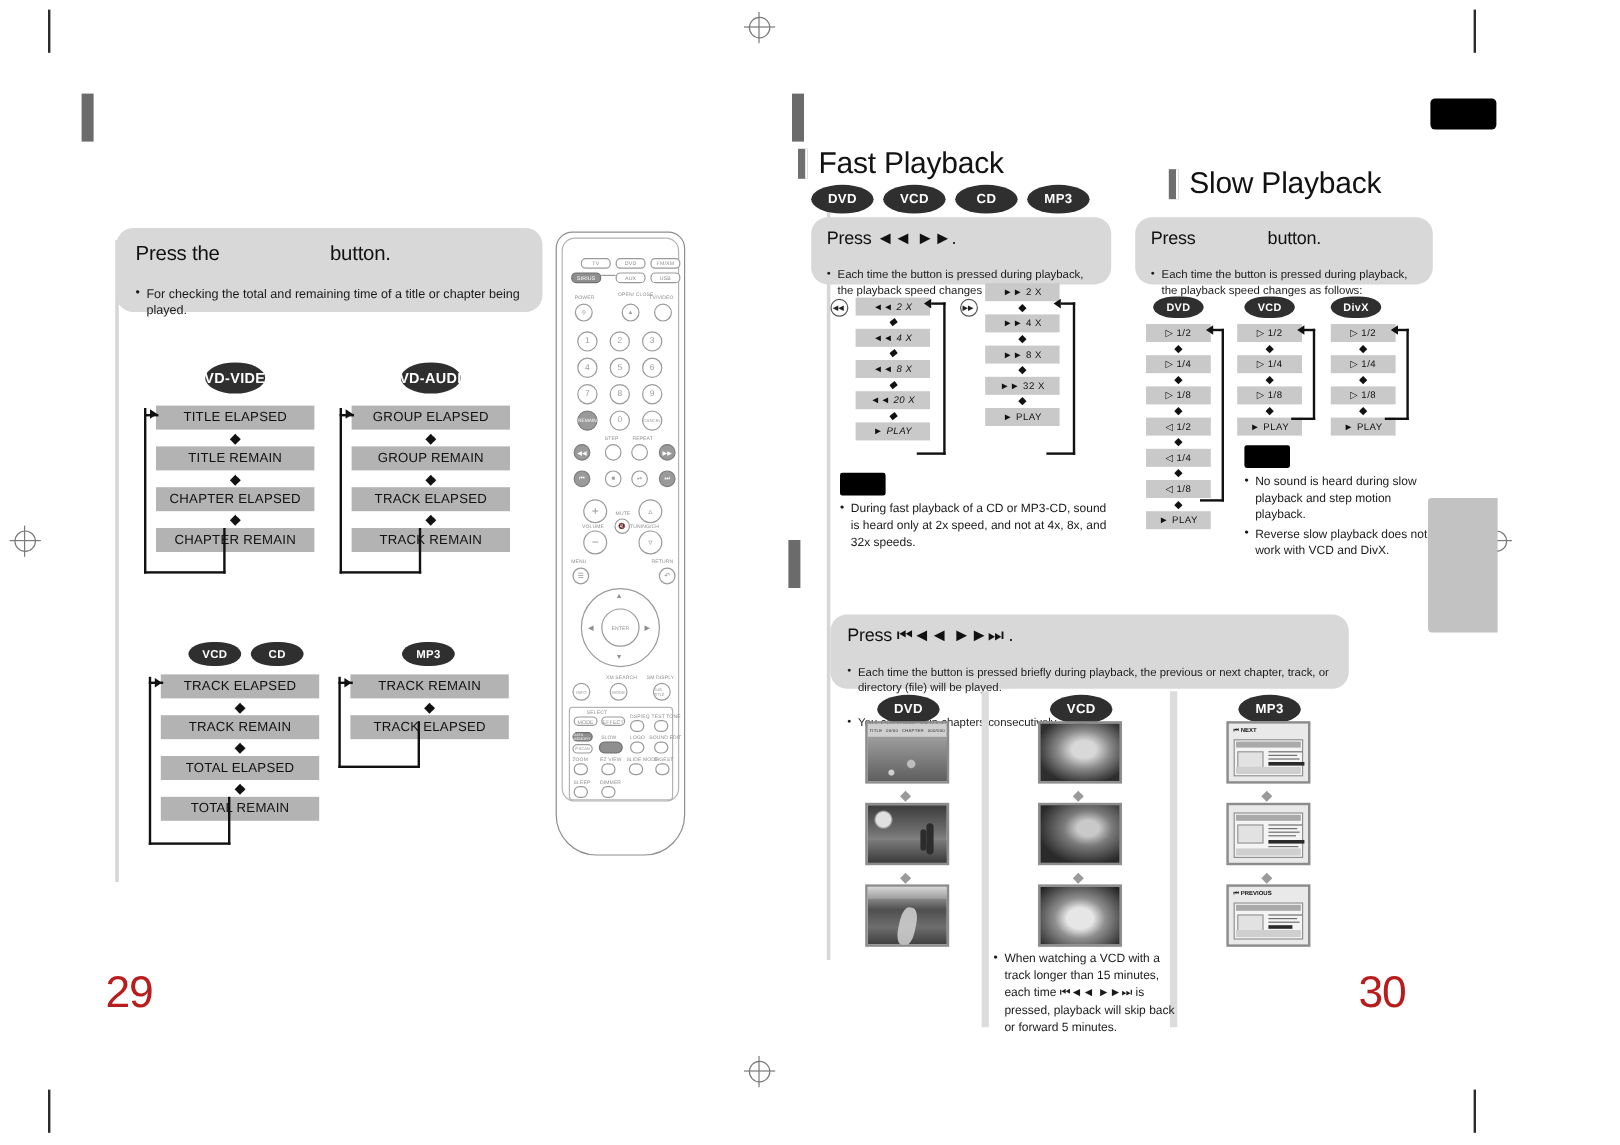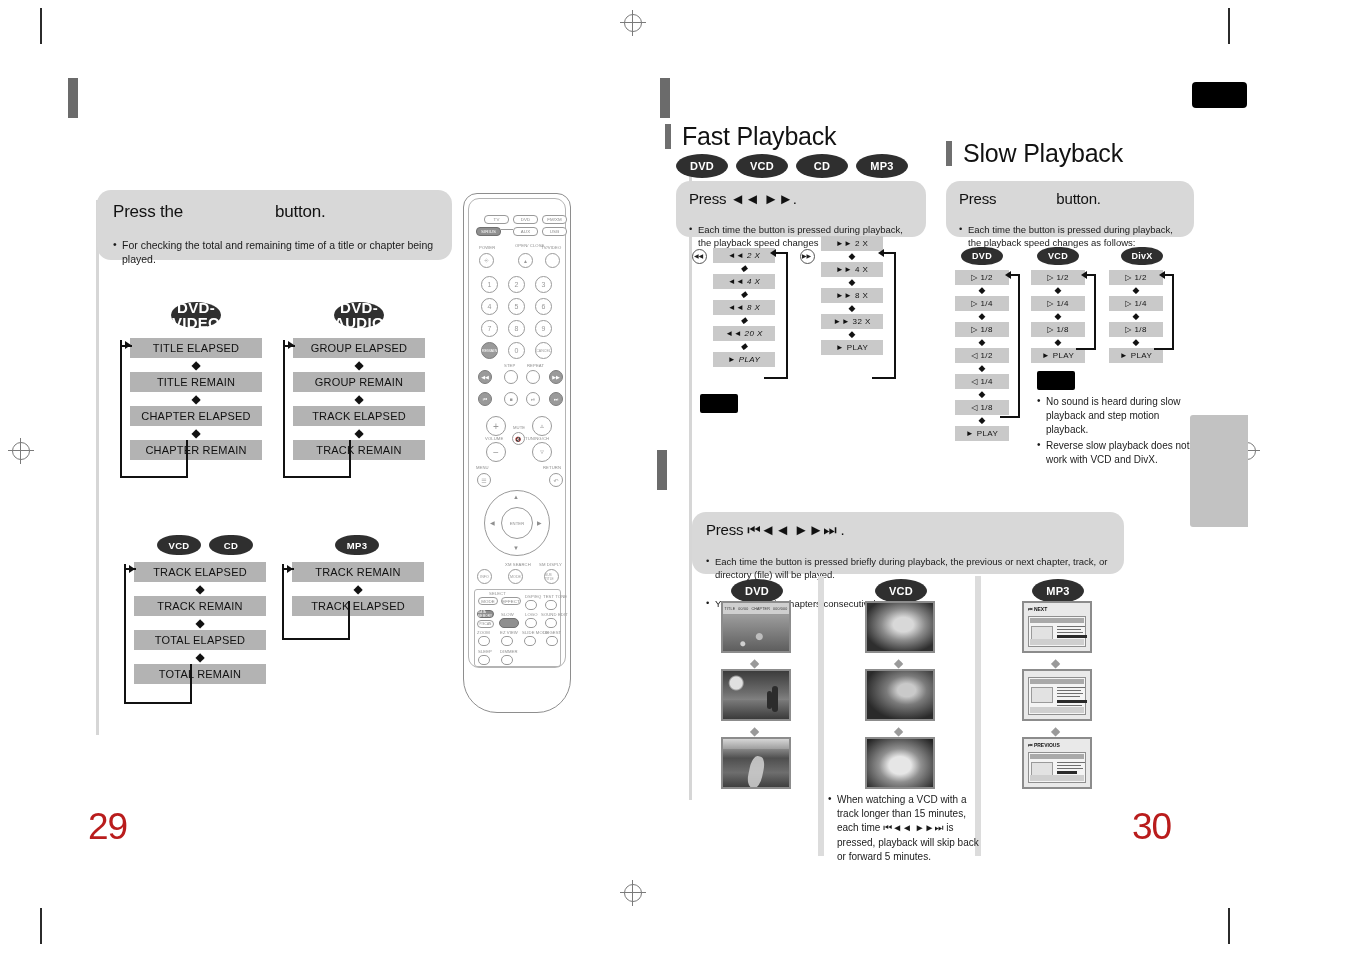--- a/index.html
+++ b/index.html
@@ -40,22 +40,22 @@
 
   
   .pill {
     display:inline-flex; align-items:center; justify-content:center;
     background:#2f2f2f; color:#ffffff; border-radius:50%/50%;
     font-size:9.5px; font-weight:bold; letter-spacing:.3px;
     width:44px; height:20px; text-align:center;
     border-radius:22px/11px;
   }
   .pill.big { width:52px; height:24px; font-size:11px; border-radius:26px/12px; }
-  .pill.two { line-height:1.03; font-size:15px; width:50px; height:26px;
-              border-radius:25px/13px; flex-direction:column; }
+  .pill.two { line-height:1.03; font-size:12px; width:50px; height:26px;
+              border-radius:25px/13px; flex-direction:row; }
   .pill-row { position:absolute; display:flex; gap:8px; }
 
   
   .panel {
     position:absolute; background:#d8d8d8; border-radius:14px;
     padding:12px 16px 14px 16px;
   }
   .panel .press { font-size:17px; color:#111; margin:0 0 5px 0; letter-spacing:-0.2px; }
   .panel .press .blank { display:inline-block; width:92px; }
   .panel ul { margin:0; padding:0; list-style:none; }
@@ -458,22 +458,27 @@
     <div class="fbox sm">►  PLAY</div>
   </div>
   <div class="loopR" style="left:872px;top:252px;width:24px;height:127px;">
     <i style="left:22px;top:0;width:2px;height:127px;"></i>
     <i style="left:0;top:125px;width:24px;height:2px;"></i>
     <i style="left:12px;top:0;width:12px;height:2px;"></i>
   </div>
   <div class="arrowhead-l" style="left:878px;top:249px;"></div>
 
   <div class="noteblock" style="left:700px;top:394px;width:38px;height:19px;"></div>
-
-  <div class="sec-head" style="left:946px;top:139px;">
+  <div class="notelist" style="left:700px;top:418px;width:225px;">
+    <ul>
+      <li>During fast playback of a CD or MP3-CD, sound is heard only at 2x speed, and not at 4x, 8x, and 32x speeds.</li>
+    </ul>
+  </div>
+
+  <div class="sec-head" style="left:974px;top:139px;">
     <div class="bar"></div>
     <div class="txt">Slow Playback</div>
   </div>
 
   <div class="panel" style="left:946px;top:181px;width:248px;height:56px;padding:9px 13px;">
     <div class="press" style="font-size:15px;margin-bottom:4px;">
       <span>Press</span><span class="blank" style="width:60px;"></span><span>button.</span>
     </div>
     <ul>
       <li style="font-size:9.5px;">Each time the button is pressed during playback, the playback speed changes as follows:</li>
@@ -520,21 +525,21 @@
     <div class="fbox sm">►  PLAY</div>
   </div>
   <div class="loopR" style="left:1076px;top:274px;width:20px;height:76px;">
     <i style="left:18px;top:0;width:2px;height:76px;"></i>
     <i style="left:0;top:74px;width:20px;height:2px;"></i>
     <i style="left:10px;top:0;width:10px;height:2px;"></i>
   </div>
   <div class="arrowhead-l" style="left:1081px;top:271px;"></div>
 
   <div class="flow" style="left:1109px;top:247px;width:54px;">
-    <div style="display:flex;justify-content:flex-end;">
+    <div style="display:flex;justify-content:flex-start;">
       <div class="pill" style="width:42px;height:18px;font-size:9px;">DivX</div>
     </div>
     <div style="height:5px;"></div>
     <div class="fbox sm">▷  1/2</div>
     <div class="dia sm">◆</div>
     <div class="fbox sm">▷  1/4</div>
     <div class="dia sm">◆</div>
     <div class="fbox sm">▷  1/8</div>
     <div class="dia sm">◆</div>
     <div class="fbox sm">►  PLAY</div>

